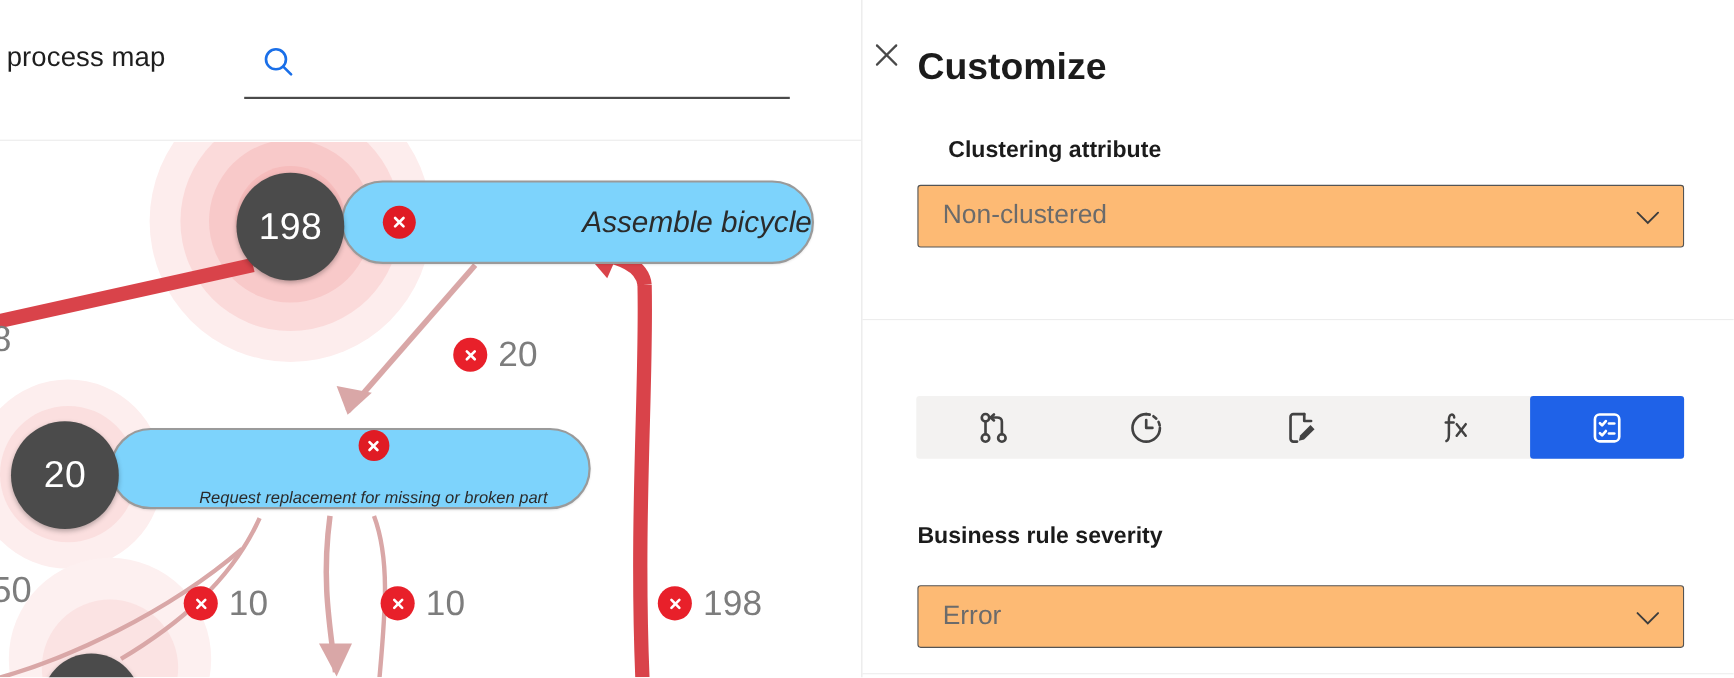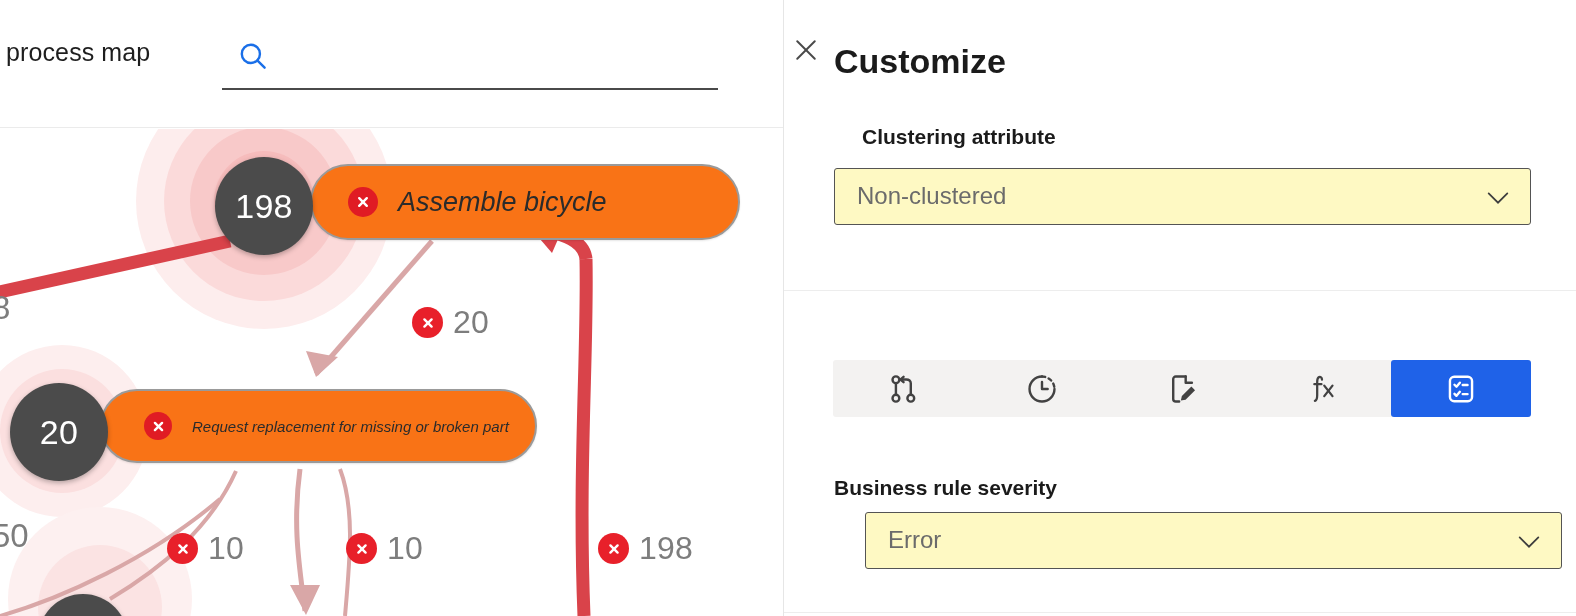--- a/index.html
+++ b/index.html
@@ -48,25 +48,26 @@
 
   .map-canvas {
     position: absolute; left: 0; top: 129px;
     width: 783px; height: 487px; overflow: hidden;
   }
   .map-svg { position: absolute; left: 0; top: 0; }
 
   
   .node {
     position: absolute;
-    background: #f97316;
+    background: #7dd3fc;
     border: 2px solid #9a9a9a;
     border-radius: 48px;
     display: flex; align-items: center;
     box-shadow: 0 1px 2px rgba(0,0,0,.10);
+    justify-content: space-between;
   }
   .node-badge {
     position: absolute;
     border-radius: 50%;
     background: #4b4b4b;
     color: #fff;
     display: flex; align-items: center; justify-content: center;
     font-size: 34px; letter-spacing: .3px;
     box-shadow: 0 2px 5px rgba(0,0,0,.28);
     z-index: 4;
@@ -83,21 +84,21 @@
 
   #node-assemble {
     left: 310px; top: 35px; width: 430px; height: 76px;
     padding-left: 36px; gap: 20px; z-index: 3;
   }
   #node-assemble .node-label { font-size: 27px; }
   #badge-assemble { left: 215px; top: 28px; width: 98px; height: 98px; }
 
   #node-request {
     left: 100px; top: 260px; width: 437px; height: 74px;
-    padding-left: 42px; gap: 20px; z-index: 3;
+    padding-left: 42px; gap: 20px; z-index: 3; flex-direction: column;
   }
   #node-request .node-label { font-size: 15px; }
   #node-request .node-err { width: 28px; height: 28px; }
   #badge-request { left: 10px; top: 254px; width: 98px; height: 98px; }
 
   
   .edge-label {
     position: absolute;
     display: flex; align-items: center; gap: 10px;
     z-index: 5; white-space: nowrap;
@@ -131,21 +132,21 @@
     background: transparent; border: none; cursor: pointer;
   }
   .field-label {
     position: absolute; left: 50px;
     font-size: 21px; font-weight: bold; color: #1b1b1b;
   }
   .combo {
     position: absolute; left: 50px;
     width: 697px; height: 57px;
     border: 1px solid #545454; border-radius: 3px;
-    background: #fef9c3; cursor: pointer;
+    background: #fdba74; cursor: pointer;
   }
   .combo-value {
     position: absolute; left: 22px; top: 13px;
     font-size: 24px; color: #6b6b6b;
   }
   .combo-caret { position: absolute; right: 18px; top: 19px; }
 
   .panel-divider {
     position: absolute; left: 0; width: 793px; height: 1px; background: #ededed;
   }
@@ -374,21 +375,21 @@
             <polyline points="7.4,15.4 8.8,16.8 11.2,14"></polyline>
             <line x1="13.2" y1="15.6" x2="16.6" y2="15.6"></line>
           </svg>
         </span>
       </button>
 
     </div>
 
     <div class="field-label" style="top:476px;">Business rule severity</div>
 
-    <div class="combo" style="top:512px;margin-left:31px;">
+    <div class="combo" style="top:532px;">
       <span class="combo-value">Error</span>
       <span class="combo-caret">
         <svg width="28" height="20" viewBox="0 0 24 16" fill="none" stroke="#3d3d3d" stroke-width="1.5" stroke-linecap="round">
           <polyline points="4,4 12,12 20,4"></polyline>
         </svg>
       </span>
     </div>
 
     <div class="panel-divider" style="top:612px;"></div>
   </div>

